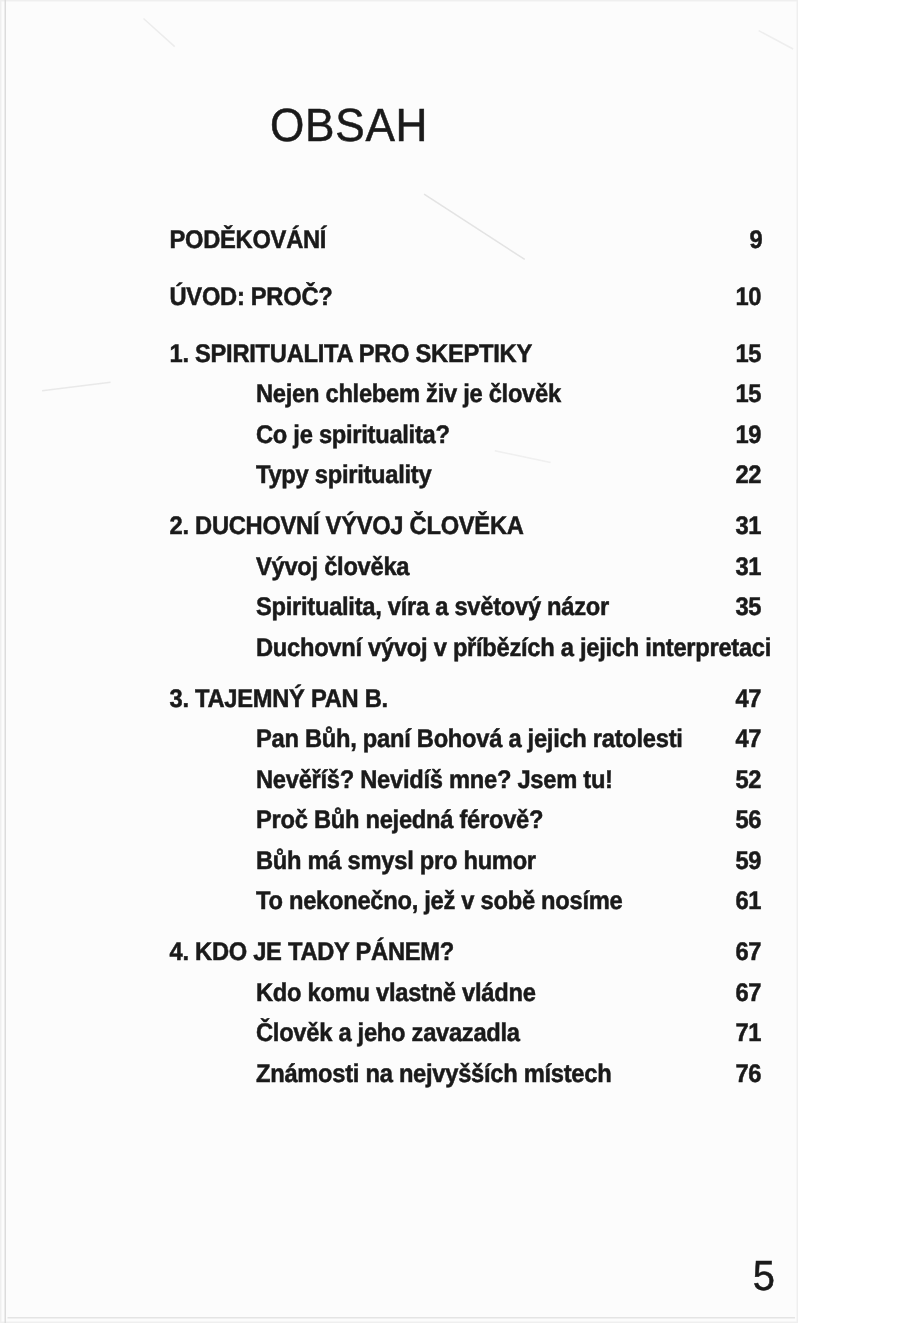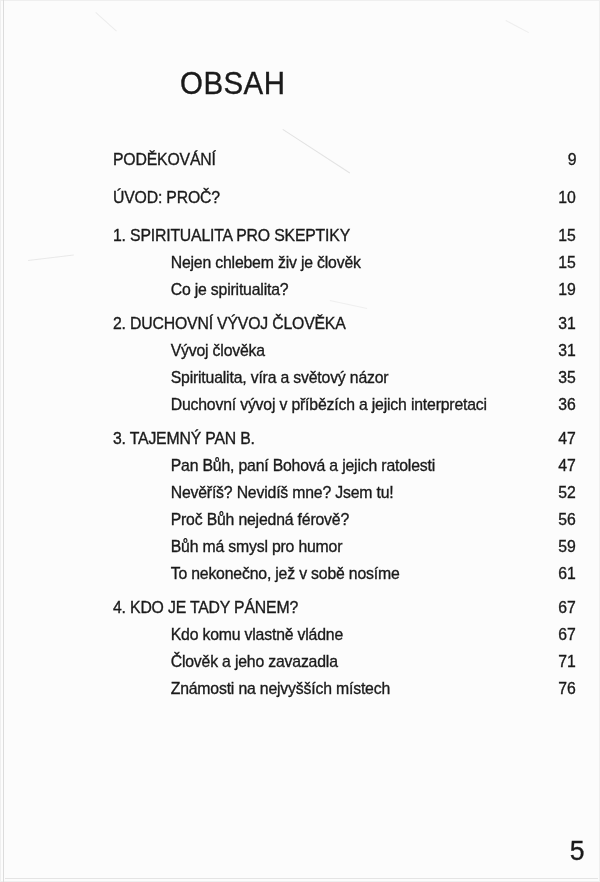--- a/index.html
+++ b/index.html
@@ -6,21 +6,21 @@
     --ink: #1a1a1a;
     --paper: #fcfcfc;
   }
   html, body {
     margin: 0;
     padding: 0;
     background: #ffffff;
   }
   .scan {
     position: relative;
-    width: 600px;
+    width: 532px;
     height: 882px;
     background: var(--paper);
     overflow: hidden;
     font-family: "Liberation Sans", sans-serif;
     color: var(--ink);
     -webkit-text-stroke: 0.35px;
     box-shadow: inset 0 0 0 1px #efefef;
   }
   
   .edge-left {
@@ -61,20 +61,21 @@
     top: 146px;
   }
   .row {
     display: flex;
     justify-content: space-between;
     align-items: flex-end;
     height: 27px;
     line-height: 27px;
     font-size: 17px;
     letter-spacing: -0.2px;
+    font-weight: bold;
   }
   .row.front { margin-bottom: 11px; }
   .block { margin-top: 7px; }
   .row .label {
     transform: scaleX(0.93);
     transform-origin: 0 50%;
     white-space: nowrap;
   }
   .row .pnum {
     transform: scaleX(0.93);
@@ -121,20 +122,24 @@
           <span class="pnum">15</span>
         </div>
         <div class="row section">
           <span class="label">Nejen chlebem živ je člověk</span>
           <span class="pnum">15</span>
         </div>
         <div class="row section">
           <span class="label">Co je spiritualita?</span>
           <span class="pnum">19</span>
         </div>
+        <div class="row section">
+          <span class="label">Typy spirituality</span>
+          <span class="pnum">22</span>
+        </div>
       </section>
       <section class="block">
         <div class="row chapter">
           <span class="label">2. DUCHOVNÍ VÝVOJ ČLOVĚKA</span>
           <span class="pnum">31</span>
         </div>
         <div class="row section">
           <span class="label">Vývoj člověka</span>
           <span class="pnum">31</span>
         </div>

